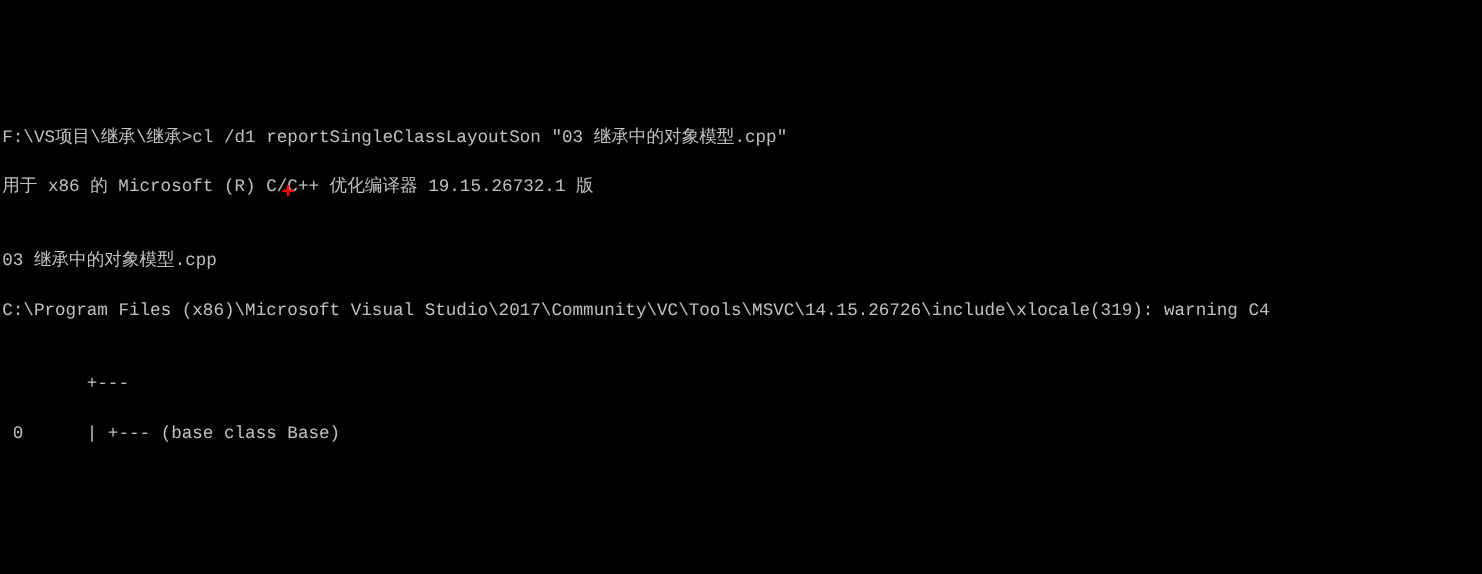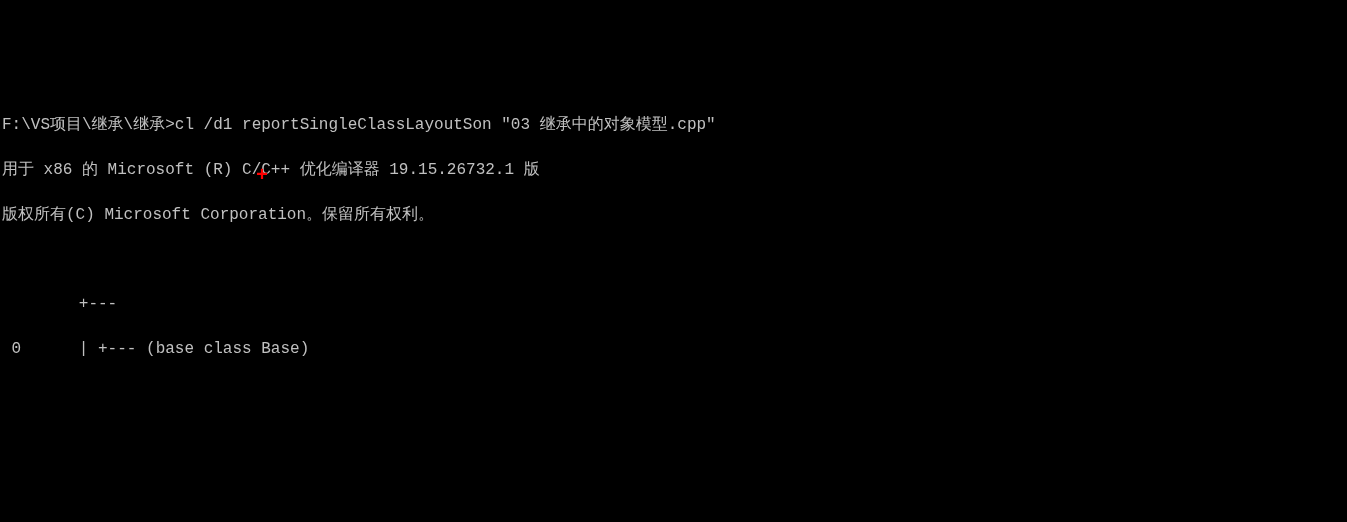--- a/index.html
+++ b/index.html
@@ -34,22 +34,23 @@
     }
   </style>
 </head>
 <body>
 
 
 
 <div>
 <div class="terminal-line">F:\VS项目\继承\继承&gt;cl /d1 reportSingleClassLayoutSon "03 继承中的对象模型.cpp"</div>
 <div class="terminal-line">用于 x86 的 Microsoft (R) C/C++ 优化编译器 19.15.26732.1 版</div>
-<div class="terminal-line">版权所有(C) Microsoft Corporation。保留所有权利。</div>
 <div class="terminal-line"></div>
+<div class="terminal-line">03 继承中的对象模型.cpp</div>
+<div class="terminal-line">C:\Program Files (x86)\Microsoft Visual Studio\2017\Community\VC\Tools\MSVC\14.15.26726\include\xlocale(319): warning C4</div>
 <div class="terminal-line"></div>
 <div class="terminal-line">        +---</div>
 <div class="terminal-line"> 0      | +--- (base class Base)</div>
 
 
 
 
 
 
 

